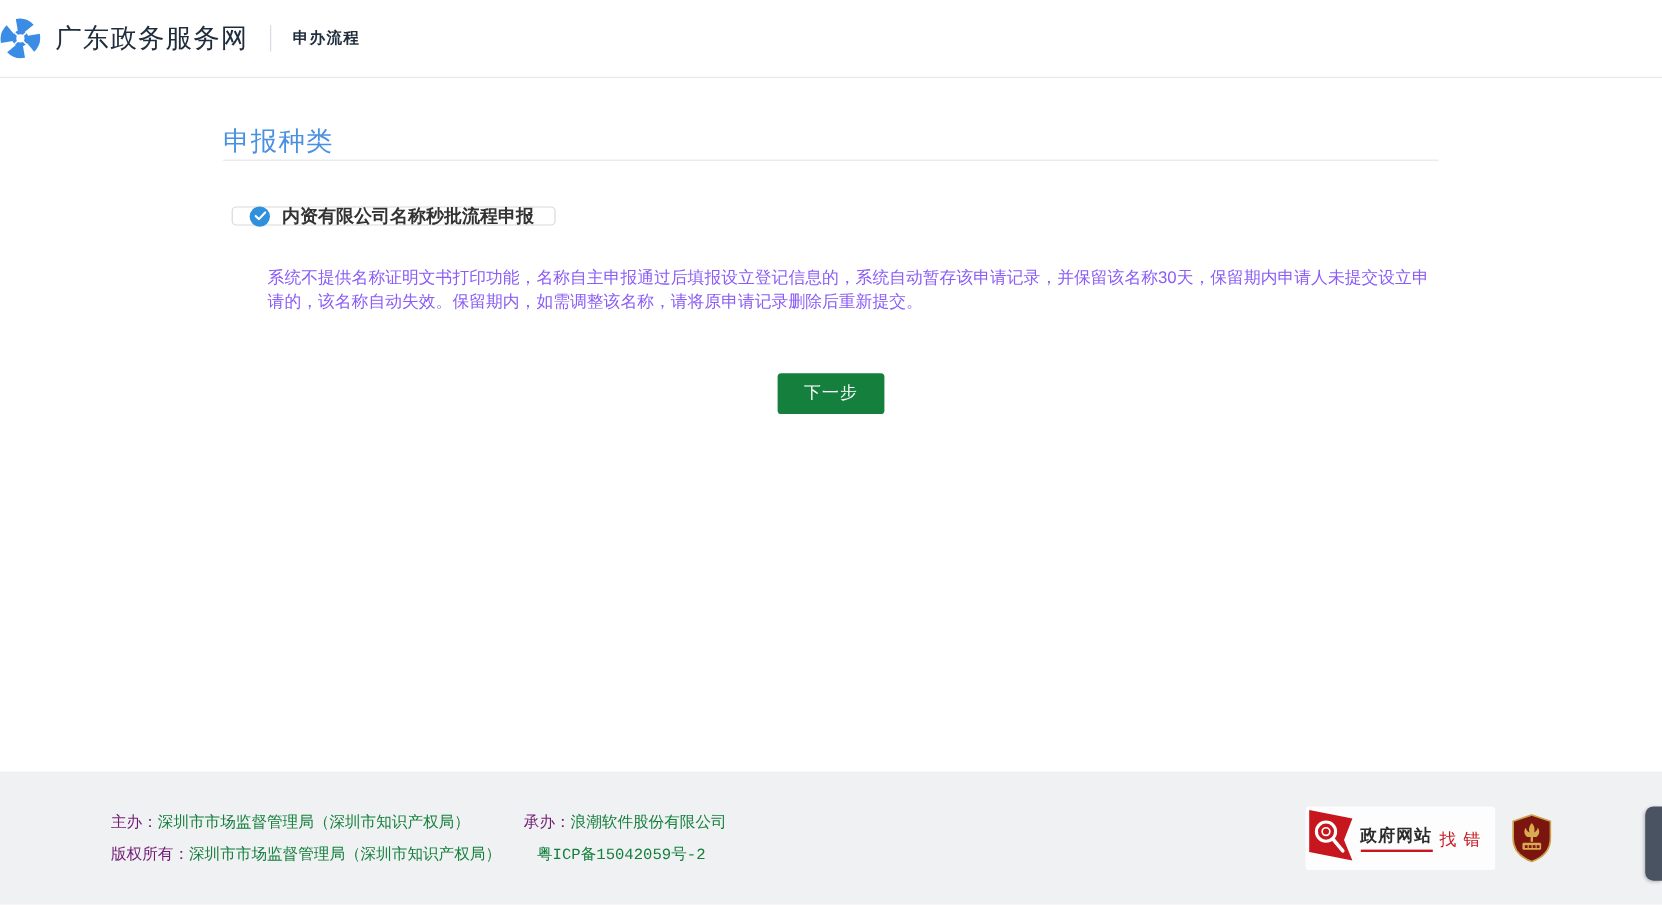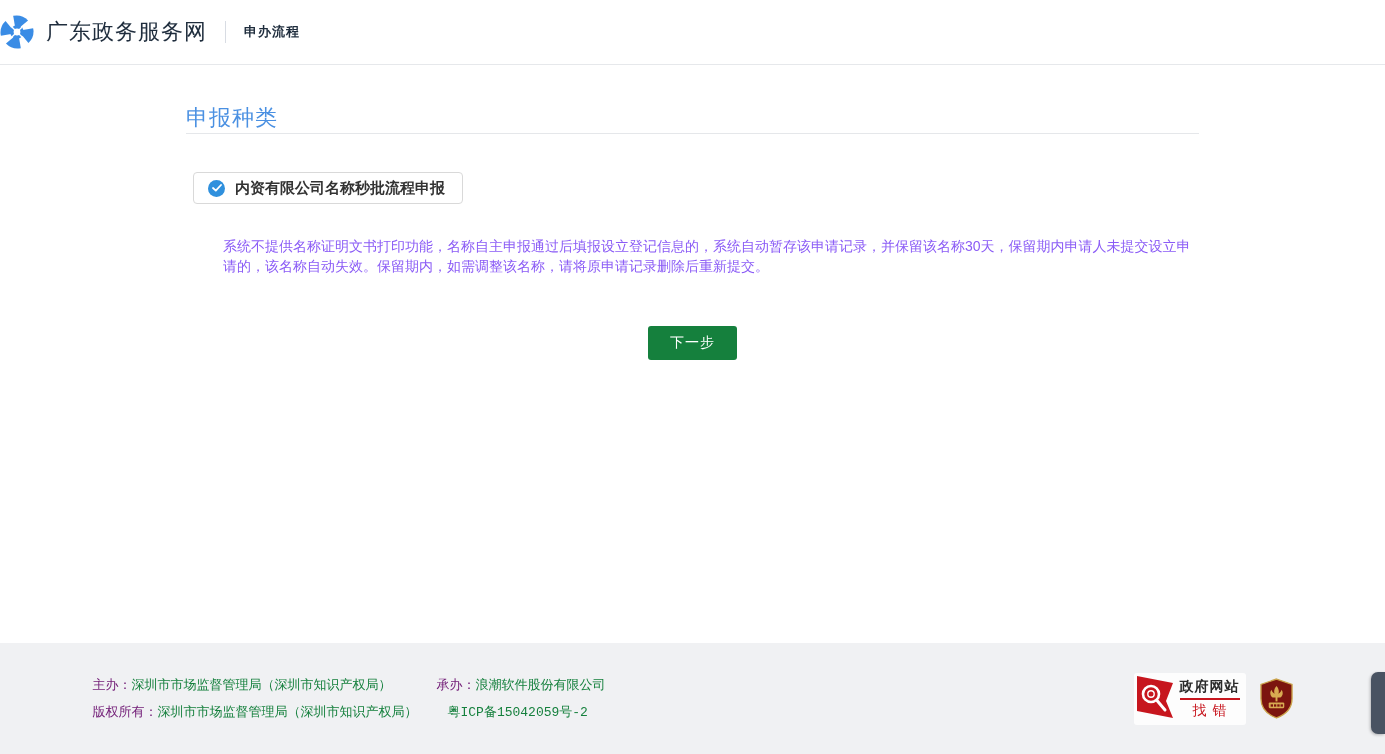--- a/index.html
+++ b/index.html
@@ -58,21 +58,21 @@
     display: inline-flex;
     align-items: center;
     gap: 10px;
     margin-top: 38px;
     margin-left: 7px;
     padding: 7px 17px 7px 14px;
     background: #fff;
     border: 1px solid #d9d9d9;
     border-radius: 4px;
     cursor: pointer;
-    height: 32px;
+    height: 16px;
   }
   .check-circle {
     width: 17px; height: 17px;
     border-radius: 50%;
     background: #2f90dd;
     color: #fff;
     display: inline-flex;
     align-items: center;
     justify-content: center;
     font-size: 11px;
@@ -131,21 +131,21 @@
 
   .find-error-badge {
     display: flex;
     align-items: center;
     background: #fdfdfd;
     border-radius: 3px;
     padding: 2px 6px 2px 2px;
     cursor: pointer;
     gap: 6px;
   }
-  .find-error-text { display: flex; flex-direction: column; align-items: center; }
+  .find-error-text { display: flex; flex-direction: row; align-items: center; }
   .find-error-line1 {
     font-size: 14px;
     font-weight: bold;
     color: #2b2b2b;
     letter-spacing: 1px;
     border-bottom: 2px solid #c7161e;
     padding-bottom: 2px;
   }
   .find-error-line2 {
     font-size: 14px;

